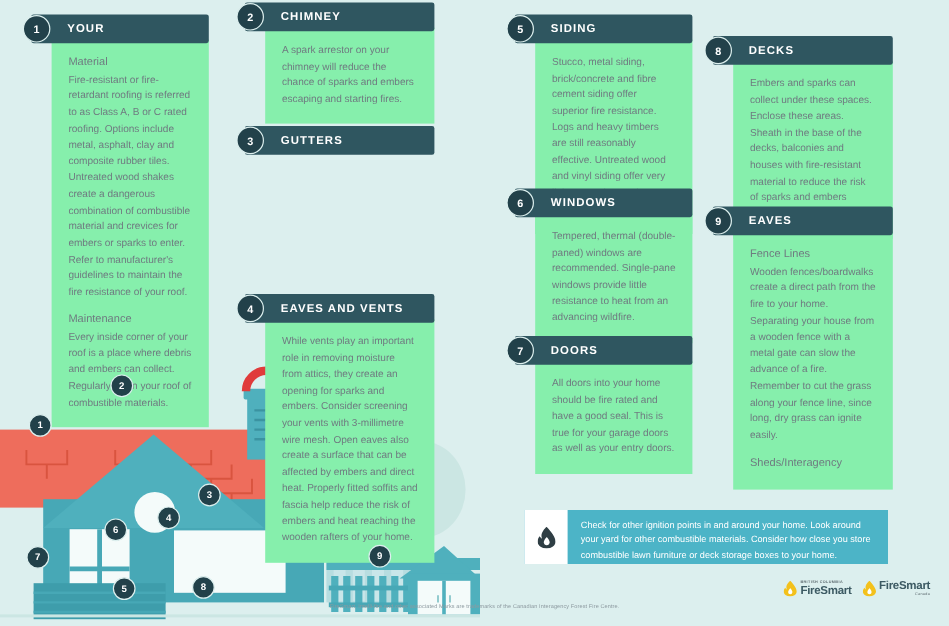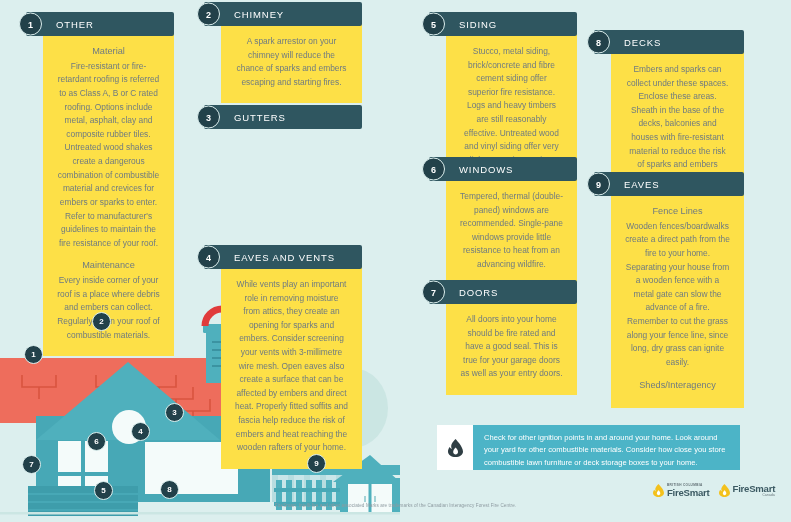--- a/index.html
+++ b/index.html
@@ -36,31 +36,30 @@
     background: #22414a;
     color: #ffffff;
     font-size: 9px;
     font-weight: bold;
     display: flex; align-items: center; justify-content: center;
     border: 1.5px solid #dcefee;
   }
   .card-head .htitle {
     color: #ffffff;
     font-size: 9.5px;
-    font-weight: normal;
+    font-weight: bold;
     letter-spacing: 0.9px;
   }
   .card-body {
     position: relative;
-    background: #fde047;
+    background: #86efac;
     margin-left: 17px;
     margin-top: -3px;
     padding: 12px 14px 14px 14px;
     z-index: 2;
-    text-align: center;
   }
   .card-body p {
     color: #6f7b80;
     font-size: 8.4px;
     line-height: 1.62;
     margin-bottom: 9px;
   }
   .card-body p:last-child { margin-bottom: 0; }
   .sub {
     color: #6f7b80;
@@ -168,21 +167,21 @@
   }
 </style>
 </head>
 <body>
 
 <div id="page">
 
   <div class="card" id="card-roof">
     <div class="card-head">
       <span class="badge">1</span>
-      <span class="htitle">OTHER</span>
+      <span class="htitle">YOUR</span>
     </div>
     <div class="card-body">
       <div class="sub">Material</div>
       <p>Fire-resistant or fire-retardant roofing is referred to as Class A, B or C rated roofing. Options include metal, asphalt, clay and composite rubber tiles. Untreated wood shakes create a dangerous combination of combustible material and crevices for embers or sparks to enter. Refer to manufacturer's guidelines to maintain the fire resistance of your roof.</p>
       <div class="sub">Maintenance</div>
       <p>Every inside corner of your roof is a place where debris and embers can collect. Regularly clean your roof of combustible materials.</p>
     </div>
   </div>
 
   <div class="card" id="card-chimney">

